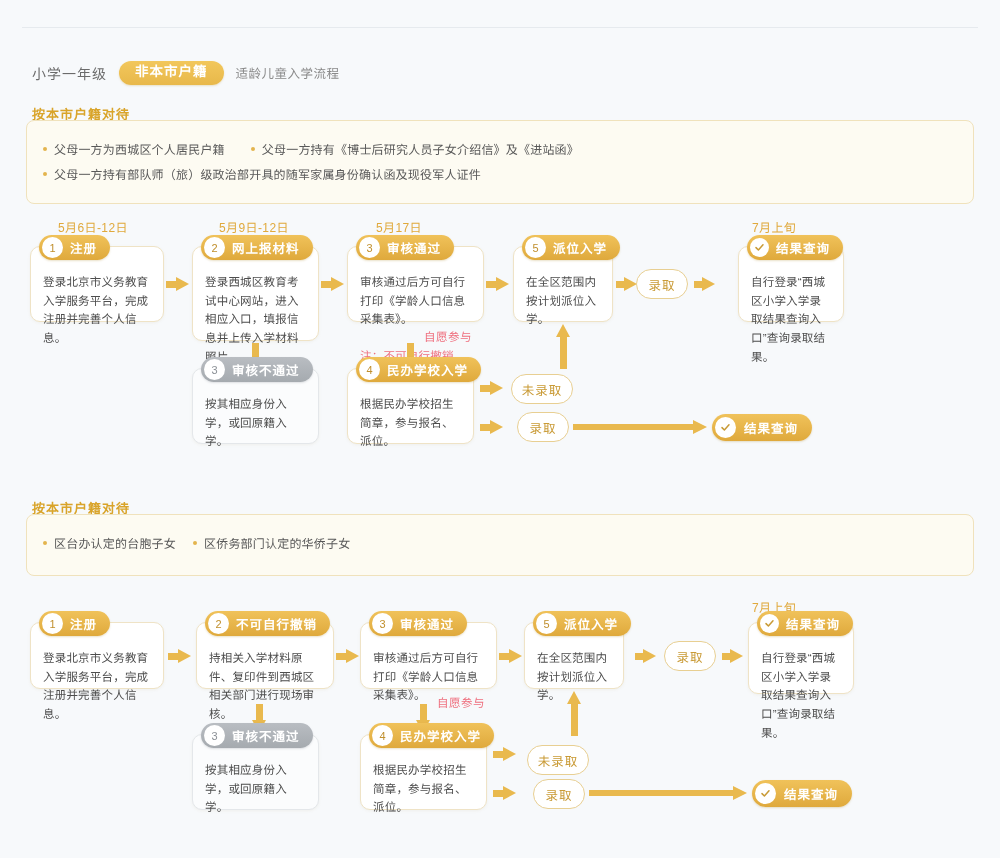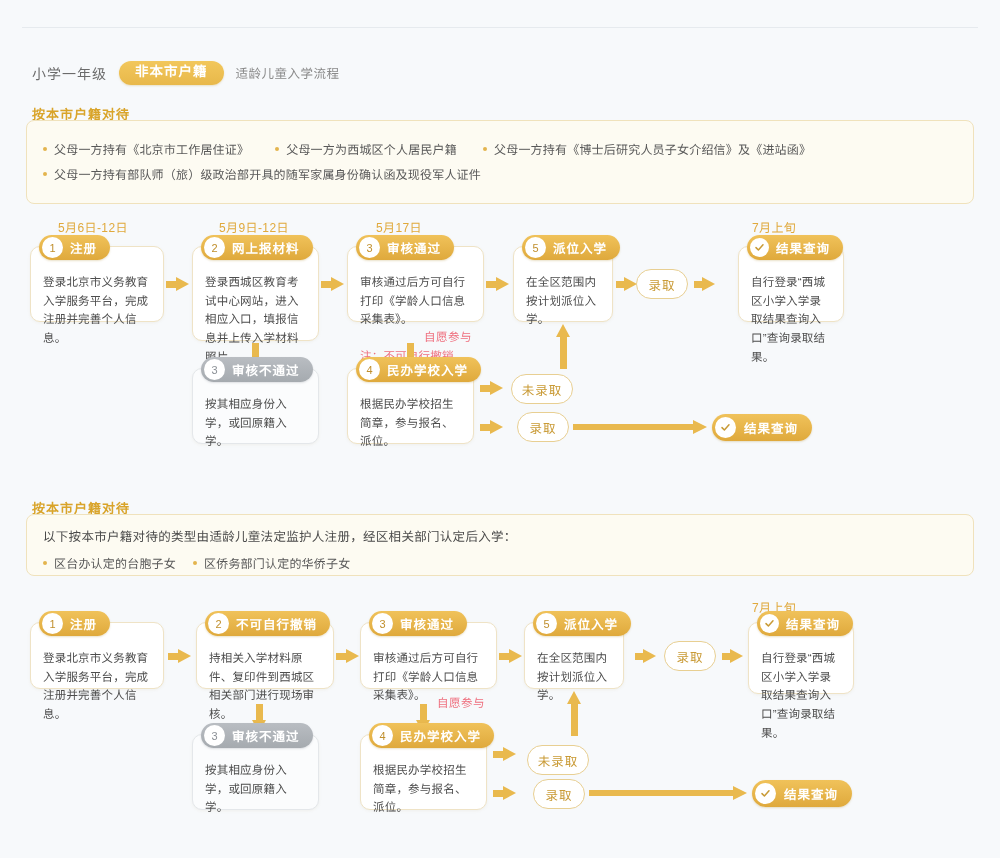--- a/index.html
+++ b/index.html
@@ -106,24 +106,20 @@
   <div class="title-row">
     <span class="title-main">小学一年级</span>
     <span class="title-pill">非本市户籍</span>
     <span class="title-sub">适龄儿童入学流程</span>
   </div>
 
   <div class="sec-head" style="left:32px;top:88px;">按本市户籍对待</div>
 
   <div class="notice" style="left:26px;top:104px;width:948px;height:84px;">
     <div class="notice-items">
-      <div class="notice-item" style="margin-right:26px;">
-          <i class="dot"></i>
-          <span>父母一方持有《北京市工作居住证》</span>
-        </div>
       <div class="notice-item" style="margin-right:26px;">
           <i class="dot"></i>
           <span>父母一方为西城区个人居民户籍</span>
         </div>
       <div class="notice-item">
           <i class="dot"></i>
           <span>父母一方持有《博士后研究人员子女介绍信》及《进站函》</span>
         </div>
       <div class="notice-item" style="flex-basis:100%;">
           <i class="dot"></i>
@@ -258,21 +254,20 @@
       <svg width="13" height="13" viewBox="0 0 13 13">
           <path d="M3 6.6 L5.4 9 L10 3.8" fill="none" stroke="#c89a35" stroke-width="1.5" stroke-linecap="round" stroke-linejoin="round"></path>
         </svg>
     </span>
     <span class="btext">结果查询</span>
   </div>
 
   <div class="sec-head" style="left:32px;top:482px;">按本市户籍对待</div>
 
   <div class="notice" style="left:26px;top:498px;width:948px;height:62px;">
-    <div class="notice-lead">以下按本市户籍对待的类型由适龄儿童法定监护人注册，经区相关部门认定后入学：</div>
     <div class="notice-items">
       <div class="notice-item" style="margin-right:17px;">
           <i class="dot"></i>
           <span>区台办认定的台胞子女</span>
         </div>
       <div class="notice-item">
           <i class="dot"></i>
           <span>区侨务部门认定的华侨子女</span>
         </div>
     </div>

